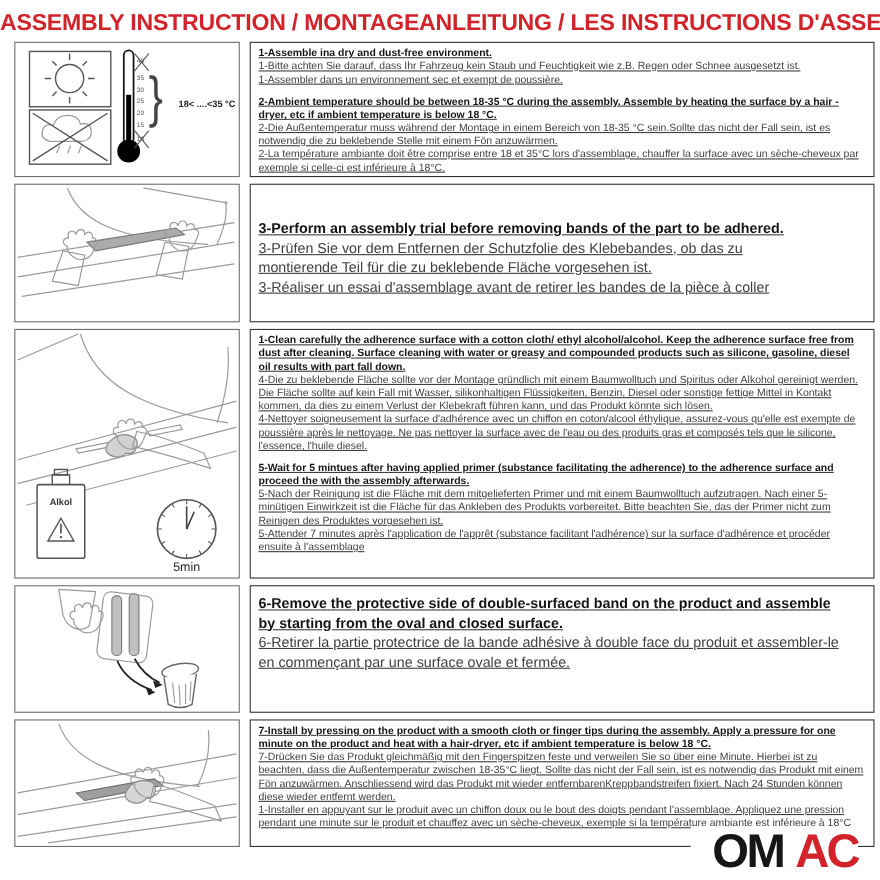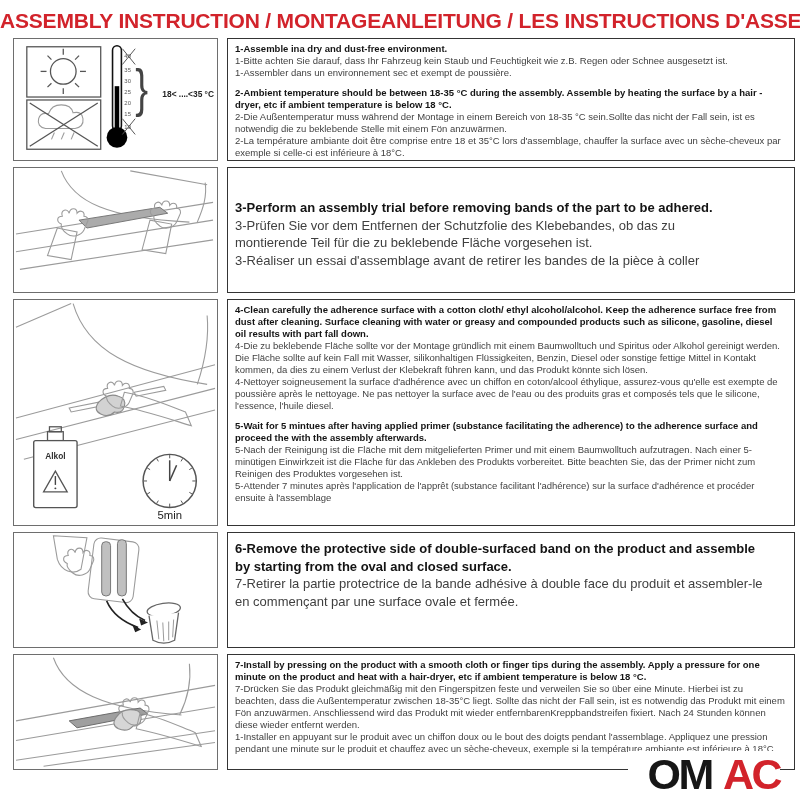--- a/index.html
+++ b/index.html
@@ -5,21 +5,21 @@
   html,body{margin:0;padding:0;background:#fff;}
   .page{position:relative;width:800px;height:800px;background:#ffffff;overflow:hidden;
         font-family:"Liberation Sans",sans-serif;color:#3f3f3f;}
   .title{color:var(--title_red,#d2232b);font-weight:bold;font-size:21px;letter-spacing:-0.2px;
          text-align:center;padding-top:9px;height:23px;white-space:nowrap;}
   .rows{padding:6px 5px 0 13px;}
   .row{display:flex;margin-bottom:6px;}
   .icon-cell{width:205px;min-width:205px;border:1.5px solid var(--border_light,#6e6e6e);
              margin-right:9px;background:#fff;box-sizing:border-box;overflow:hidden;}
   .text-cell{flex:1;border:1.5px solid var(--border_dark,#343434);box-sizing:border-box;
-             padding:4px 8px 3px 7px;overflow:hidden;background:#fff;}
+             padding:4px 8px 3px 7px;overflow:hidden;background:#fff;text-decoration:underline;}
   .h1{height:123px;} .h2{height:126px;border-radius:18px;} .h3{height:227px;} .h4{height:116px;} .h5{height:116px;border-radius:17px;}
   p{margin:0;}
   .text-sm p{font-size:9.5px;line-height:12px;color:#3f3f3f;}
   .text-lg p{font-size:13px;line-height:17.5px;color:#3f3f3f;white-space:pre-line;}
   p.b{font-weight:bold;color:#141414;}
   .gap{height:8px;}
   .pad2{padding-top:31px;}
   .pad4{padding-top:7px;}
   .logo{position:absolute;right:20px;top:751px;width:152px;height:47px;background:#fff;z-index:3;
         display:flex;align-items:center;justify-content:flex-end;
@@ -166,21 +166,21 @@
               <line x1="138.1" y1="170.5" x2="135.1" y2="168.7"></line>
                 <line x1="146.5" y1="162.1" x2="144.7" y2="159"></line>
             </g>
             <line x1="158" y1="182" x2="158" y2="161" stroke="#444" stroke-width="1.5"></line>
             <line x1="158" y1="182" x2="165" y2="166" stroke="#444" stroke-width="1.5"></line>
             <text x="158" y="221" text-anchor="middle" font-size="11.5" fill="#222">5min</text>
           </g>
         </svg>
       </div>
       <div class="text-cell text-sm">
-        <p class="b">4-Clean carefully the adherence surface with a cotton cloth/ ethyl alcohol/alcohol. Keep the adherence surface free from dust after cleaning. Surface cleaning with water or greasy and compounded products such as silicone, gasoline, diesel oil results with part fall down.</p>
+        <p class="b">1-Clean carefully the adherence surface with a cotton cloth/ ethyl alcohol/alcohol. Keep the adherence surface free from dust after cleaning. Surface cleaning with water or greasy and compounded products such as silicone, gasoline, diesel oil results with part fall down.</p>
         <p>4-Die zu beklebende Fläche sollte vor der Montage gründlich mit einem Baumwolltuch und Spiritus oder Alkohol gereinigt werden. Die Fläche sollte auf kein Fall mit Wasser, silikonhaltigen Flüssigkeiten, Benzin, Diesel oder sonstige fettige Mittel in Kontakt kommen, da dies zu einem Verlust der Klebekraft führen kann, und das Produkt könnte sich lösen.</p>
         <p>4-Nettoyer soigneusement la surface d'adhérence avec un chiffon en coton/alcool éthylique, assurez-vous qu'elle est exempte de poussière après le nettoyage. Ne pas nettoyer la surface avec de l'eau ou des produits gras et composés tels que le silicone, l'essence, l'huile diesel.</p>
         <div class="gap"></div>
         <p class="b">5-Wait for 5 mintues after having applied primer (substance facilitating the adherence) to the adherence surface and proceed the with the assembly afterwards.</p>
         <p>5-Nach der Reinigung ist die Fläche mit dem mitgelieferten Primer und mit einem Baumwolltuch aufzutragen. Nach einer 5-minütigen Einwirkzeit ist die Fläche für das Ankleben des Produkts vorbereitet. Bitte beachten Sie, das der Primer nicht zum Reinigen des Produktes vorgesehen ist.</p>
         <p>5-Attender 7 minutes après l'application de l'apprêt (substance facilitant l'adhérence) sur la surface d'adhérence et procéder ensuite à l'assemblage</p>
       </div>
     </div>
 
     <div class="row h4">
@@ -201,21 +201,21 @@
             <line x1="145" y1="88" x2="147" y2="107"></line>
               <line x1="151" y1="90" x2="152" y2="109"></line>
             <line x1="157" y1="89" x2="157" y2="108"></line>
               <line x1="162" y1="87" x2="161" y2="105"></line>
           </g>
         </svg>
       </div>
       <div class="text-cell text-lg pad4">
         <p class="b">6-Remove the protective side of double-surfaced band on the product and assemble
 by starting from the oval and closed surface.</p>
-        <p>7-Retirer la partie protectrice de la bande adhésive à double face du produit et assembler-le
+        <p>6-Retirer la partie protectrice de la bande adhésive à double face du produit et assembler-le
 en commençant par une surface ovale et fermée.</p>
       </div>
     </div>
 
     <div class="row h5">
       <div class="icon-cell">
         <svg viewBox="0 0 205 113" width="202" height="113">
           <path class="sk" d="M40,2 C52,36 92,54 170,60"></path>
           <path class="sk" d="M168,60 C176,44 180,26 178,8"></path>
           <path class="sk" d="M2,66 L204,30"></path>

